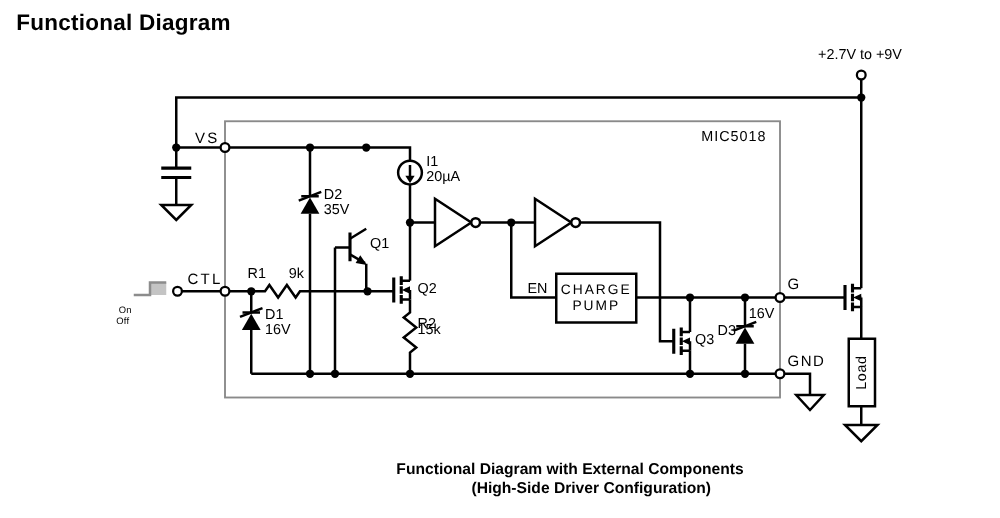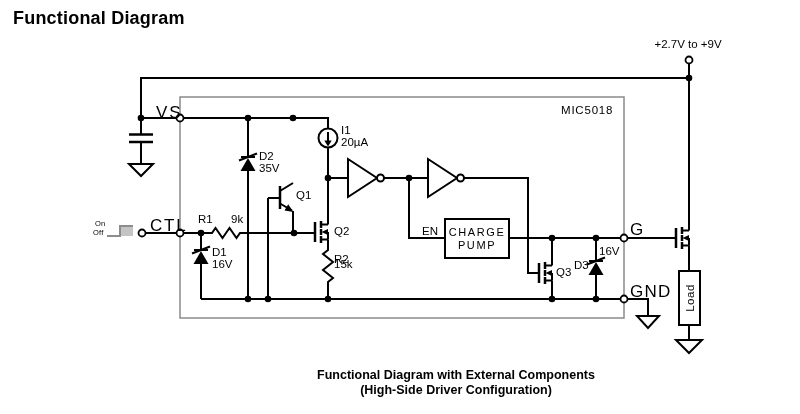--- a/index.html
+++ b/index.html
@@ -1,22 +1,22 @@
 <!DOCTYPE html>
 <html><head>
 <meta charset="utf-8">
 <style>
   html,body{margin:0;padding:0;background:#fff;}
   body{width:800px;height:414px;position:relative;overflow:hidden;font-family:"Liberation Sans",sans-serif;}
   #stage{position:absolute;left:0;top:0;width:664px;height:414px;}
   #circuit{position:absolute;left:0;top:0;}
   .lbl{position:absolute;font-size:11.5px;line-height:1.05;color:#000;white-space:nowrap;}
   .title{font-size:18px;font-weight:bold;letter-spacing:0.2px;}
-  .pin{font-size:17px;letter-spacing:1.8px;font-weight:400;}
-  .tiny{font-size:7.5px;letter-spacing:0.2px;}
+  .pin{font-size:12px;letter-spacing:1.8px;font-weight:400;}
+  .tiny{font-size:7.5px;letter-spacing:0.2px;margin-top:24px;}
   .caption{font-size:12.5px;font-weight:bold;margin-left:44px;}
   .cp-text{position:absolute;display:flex;flex-direction:column;align-items:center;justify-content:center;font-size:11px;letter-spacing:1.6px;line-height:13px;color:#000;border-radius:19px;}
   .load-lbl{position:absolute;display:flex;align-items:center;justify-content:center;color:#000;}
   .load-lbl span{transform:rotate(-90deg);font-size:11.5px;letter-spacing:0.5px;}
 </style>
 </head>
 <body>
 
 <div id="stage">
 
@@ -184,15 +184,15 @@
 
   <div class="lbl" style="left:556px;top:266px">Q3</div>
   <div class="lbl" style="left:574px;top:259px">D3</div>
   <div class="lbl" style="left:599px;top:245px">16V</div>
 
   <div class="load-lbl" style="left:679px;top:271px;width:21px;height:54px">
     <span>Load</span>
   </div>
 
   <div class="lbl caption" style="left:412px;top:369px;transform:translateX(-50%)">Functional Diagram with External Components</div>
-  <div class="lbl caption" style="left:412px;top:384px;transform:translateX(-50%)">(High-Side Driver Configuration)</div>
+  <div class="lbl caption" style="left:429px;top:384px;transform:translateX(-50%)">(High-Side Driver Configuration)</div>
 
 </div>
 
 </body></html>

